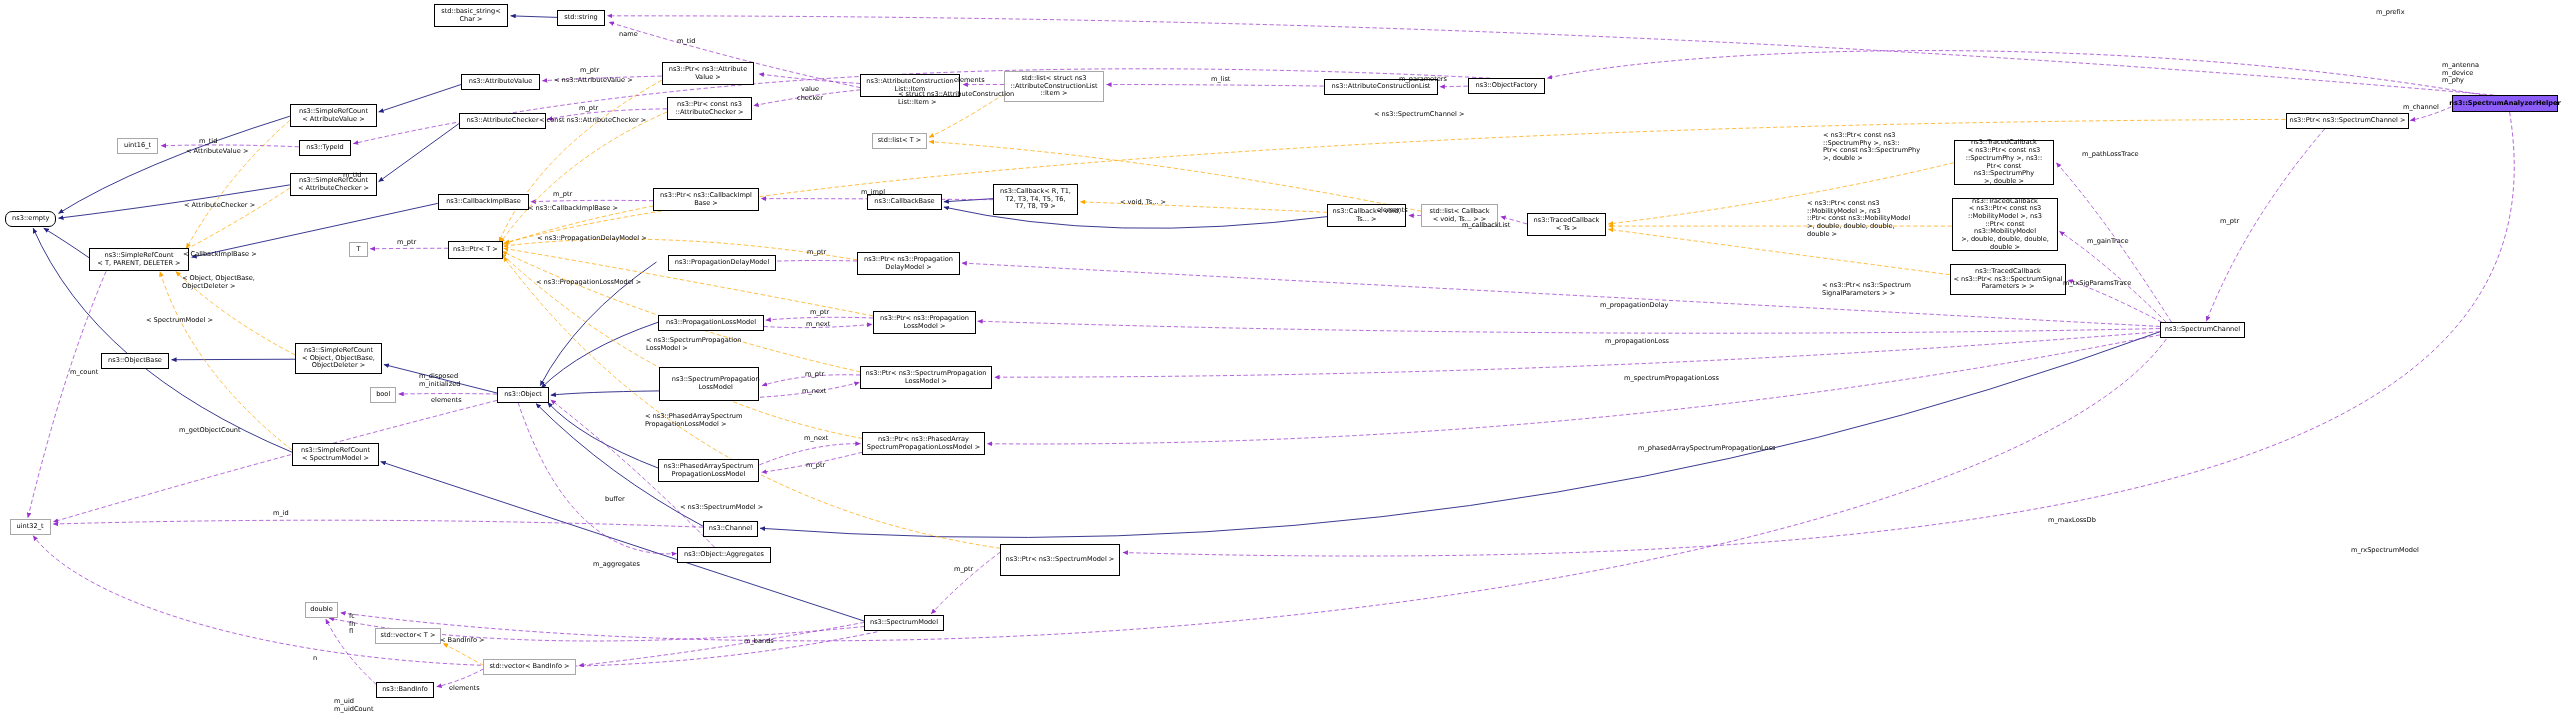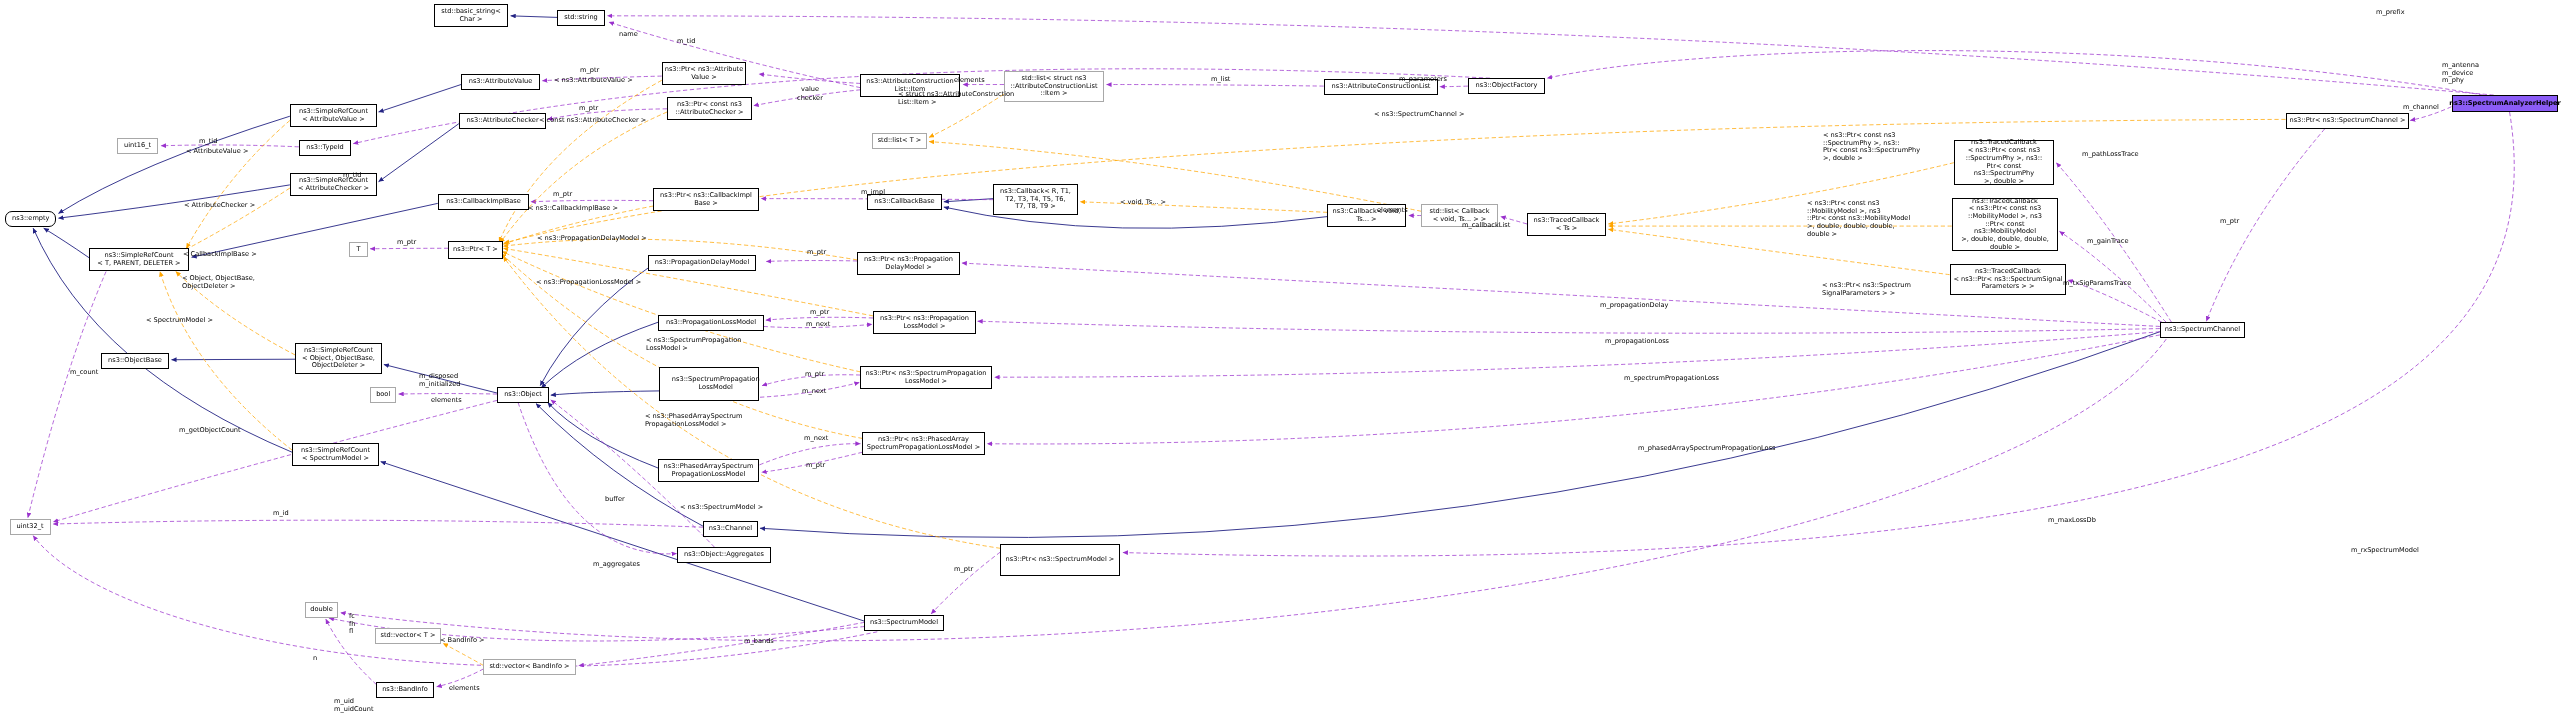--- a/index.html
+++ b/index.html
@@ -120,21 +120,21 @@
         <path d="M3698,308 Q3400,380 3044,424" class="edge-o" marker-end="url(#arr-o)"></path>
         <path d="M3694,428 Q3400,428 3044,428" class="edge-o" marker-end="url(#arr-o)"></path>
         <path d="M3690,520 Q3400,482 3044,434" class="edge-o" marker-end="url(#arr-o)"></path>
       </g>
   </svg>
   <div id="nodes-layer">
       <div class="node" style="left: 434px; top: 4.2px; width: 74px; height: 23px;">std::basic_string&lt;
 Char &gt;</div>
       <div class="node" style="left: 557px; top: 9.5px; width: 48px; height: 16px;">std::string</div>
       <div class="node" style="left: 461px; top: 74px; width: 79px; height: 16px;">ns3::AttributeValue</div>
-      <div class="node" style="left: 662px; top: 62px; width: 84px; height: 23px;">ns3::Ptr&lt; ns3::Attribute
+      <div class="node" style="left: 662px; top: 62px; width: 92px; height: 23px;">ns3::Ptr&lt; ns3::Attribute
 Value &gt;</div>
       <div class="node" style="left: 290px; top: 104px; width: 87px; height: 23px;">ns3::SimpleRefCount
 &lt; AttributeValue &gt;</div>
       <div class="node" style="left: 459px; top: 113px; width: 87px; height: 16px;">ns3::AttributeChecker</div>
       <div class="node" style="left: 667px; top: 97px; width: 85px; height: 23px;">ns3::Ptr&lt; const ns3
 ::AttributeChecker &gt;</div>
       <div class="node" style="left: 299px; top: 140px; width: 52px; height: 16px;">ns3::TypeId</div>
       <div class="node gray" style="left: 117px; top: 138px; width: 41px; height: 16px;">uint16_t</div>
       <div class="node" style="left: 290px; top: 173px; width: 87px; height: 23px;">ns3::SimpleRefCount
 &lt; AttributeChecker &gt;</div>
@@ -166,21 +166,21 @@
 &lt; Ts &gt;</div>
       <div class="node" style="left: 101px; top: 353px; width: 68px; height: 16px;">ns3::ObjectBase</div>
       <div class="node" style="left: 295px; top: 343px; width: 87px; height: 31px;">ns3::SimpleRefCount
 &lt; Object, ObjectBase,
 ObjectDeleter &gt;</div>
       <div class="node gray" style="left: 370px; top: 387px; width: 26.4px; height: 16px;">bool</div>
       <div class="node" style="left: 497px; top: 387px; width: 52px; height: 16px;">ns3::Object</div>
       <div class="node" style="left: 292px; top: 443px; width: 87px; height: 23px;">ns3::SimpleRefCount
 &lt; SpectrumModel &gt;</div>
       <div class="node gray" style="left: 9.5px; top: 519px; width: 41px; height: 16px;">uint32_t</div>
-      <div class="node" style="left: 648px; top: 255px; width: 108px; height: 16px;">ns3::PropagationDelayModel</div>
+      <div class="node" style="left: 668px; top: 255px; width: 108px; height: 16px;">ns3::PropagationDelayModel</div>
       <div class="node" style="left: 857px; top: 252px; width: 103px; height: 23px;">ns3::Ptr&lt; ns3::Propagation
 DelayModel &gt;</div>
       <div class="node" style="left: 658px; top: 315px; width: 106px; height: 16px;">ns3::PropagationLossModel</div>
       <div class="node" style="left: 873px; top: 311px; width: 103px; height: 23px;">ns3::Ptr&lt; ns3::Propagation
 LossModel &gt;</div>
       <div class="node" style="left: 659px; top: 367px; width: 100px; height: 34px; padding-left: 15px;">ns3::SpectrumPropagation
 LossModel</div>
       <div class="node" style="left: 860px; top: 366px; width: 132px; height: 23px;">ns3::Ptr&lt; ns3::SpectrumPropagation
 LossModel &gt;</div>
       <div class="node" style="left: 658px; top: 459px; width: 101px; height: 23px;">ns3::PhasedArraySpectrum

